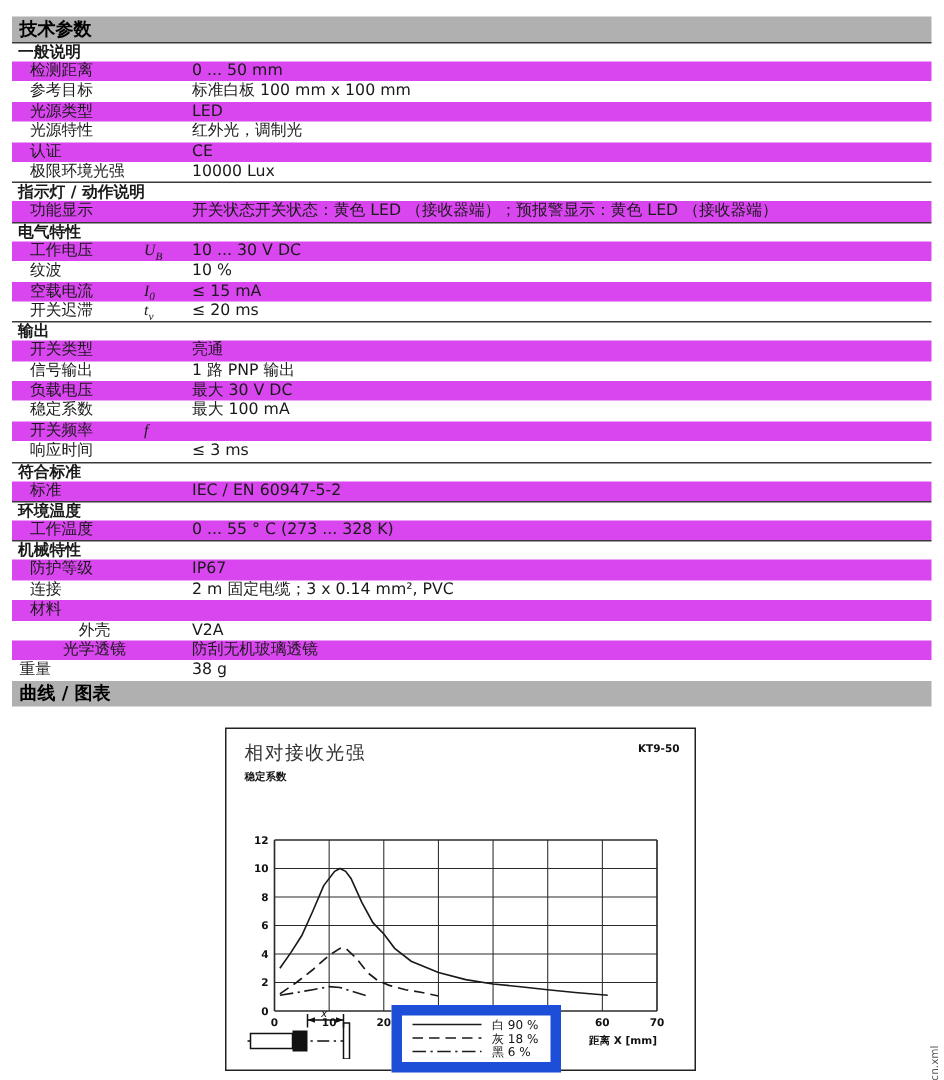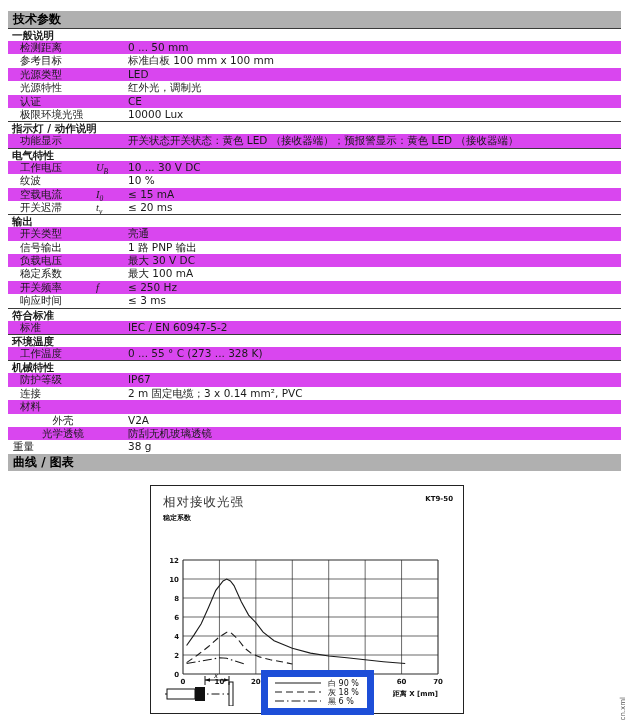--- a/index.html
+++ b/index.html
@@ -122,21 +122,20 @@
           <div class="val">最大 30 V DC</div>
         </div>
         <div class="row">
           <div class="lbl">稳定系数</div>
           <div class="sym"></div>
           <div class="val">最大 100 mA</div>
         </div>
         <div class="row stripe">
           <div class="lbl">开关频率</div>
           <div class="sym">f</div>
-          <div class="val">≤ 250 Hz</div>
         </div>
         <div class="row">
           <div class="lbl">响应时间</div>
           <div class="sym"></div>
           <div class="val">≤ 3 ms</div>
         </div>
         <div class="sec-header">符合标准</div>
         <div class="row stripe">
           <div class="lbl">标准</div>
           <div class="sym"></div>

